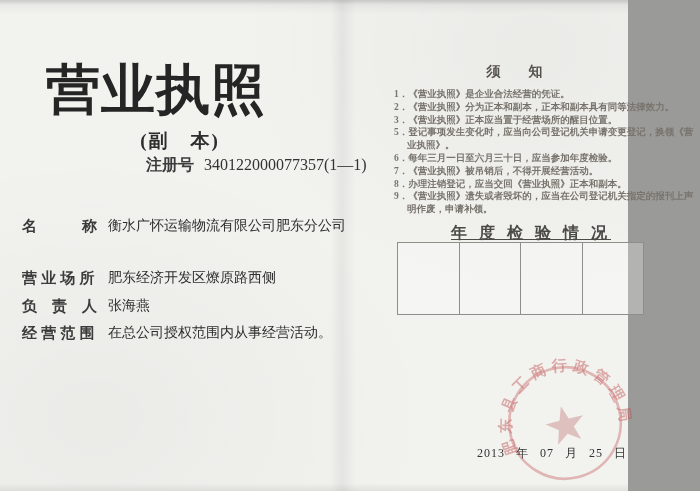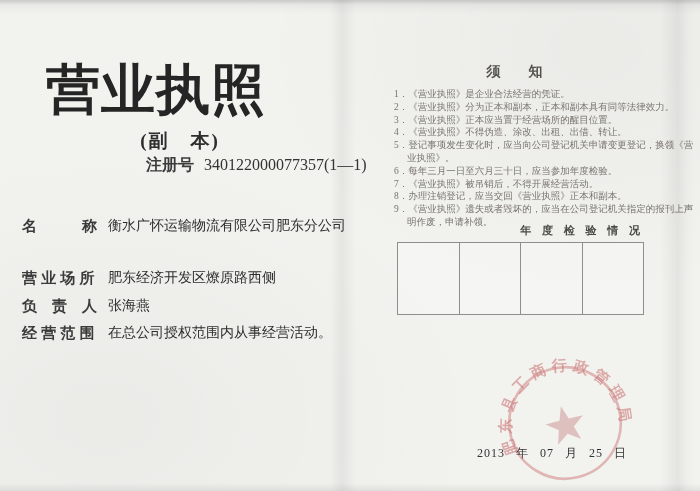--- a/index.html
+++ b/index.html
@@ -1,20 +1,20 @@
 <!DOCTYPE html>
 <html><head>
 <meta charset="utf-8">
 <style>
   * { margin:0; padding:0; box-sizing:border-box; }
   html,body { width:700px; height:491px; overflow:hidden; }
   body { font-family:"Liberation Serif", serif; background:#9a9a98; }
 
   .page {
-    position:relative; width:700px; height:491px;
+    position:relative; width:628px; height:491px;
     background:
       linear-gradient(180deg, rgba(60,60,60,0.22) 0px, rgba(60,60,60,0.05) 5px, rgba(0,0,0,0) 14px),
       linear-gradient(90deg, rgba(0,0,0,0) 330px, rgba(0,0,0,0.05) 342px, rgba(0,0,0,0) 356px),
       linear-gradient(90deg, rgba(0,0,0,0) 660px, rgba(0,0,0,0.06) 678px, rgba(0,0,0,0.02) 686px, rgba(0,0,0,0) 694px),
       linear-gradient(0deg, rgba(0,0,0,0.07) 0px, rgba(0,0,0,0) 8px),
       radial-gradient(ellipse at 15% 85%, rgba(0,0,0,0.03), rgba(0,0,0,0) 45%),
       radial-gradient(ellipse at 85% 10%, rgba(0,0,0,0.03), rgba(0,0,0,0) 40%),
       #f2f2ef;
   }
 
@@ -51,25 +51,25 @@
 
   
   .notice-title {
     position:absolute; left:400px; top:63px; width:236px; text-align:center;
     font-weight:bold; font-size:14px; letter-spacing:7px; color:#55524e;
   }
   .notice-list {
     position:absolute; left:394px; top:88px; width:300px;
     font-size:9.5px; line-height:12.8px; color:#78746d;
   }
-  .notice-item { padding-left:13px; text-indent:-13px; }
+  .notice-item { padding-left:13px; text-indent:-13px;font-weight:bold; }
 
   .inspection-title {
-    position:absolute; left:418px; top:223px; width:226px; text-align:right;
-    font-size:11px; letter-spacing:4px; color:#4b4a47; font-weight:bold;
+    position:absolute; left:418px; top:223px; width:226px; text-align:center;
+    font-size:16px; letter-spacing:4px; color:#4b4a47; font-weight:bold;text-decoration:underline;
   }
   .inspection-table {
     position:absolute; left:397px; top:242px; width:247px; height:73px;
     display:flex; border:1px solid #8e8e8a; background:rgba(255,255,255,0.25);
   }
   .inspection-cell { flex:1; }
   .inspection-cell + .inspection-cell { border-left:1px solid #8e8e8a; }
   .inspection-note {
     position:absolute; left:393px; top:322px; width:260px;
     font-weight:bold; font-size:13px; letter-spacing:0.2px; color:#2b2b2b;
@@ -116,21 +116,20 @@
     <span class="field-value">张海燕</span>
   </div>
 
 
   <div class="notice-title">须　知</div>
 
   <div class="notice-list">
     <div class="notice-item">1．《营业执照》是企业合法经营的凭证。</div>
     <div class="notice-item">2．《营业执照》分为正本和副本，正本和副本具有同等法律效力。</div>
     <div class="notice-item">3．《营业执照》正本应当置于经营场所的醒目位置。</div>
-    <div class="notice-item">4．《营业执照》不得伪造、涂改、出租、出借、转让。</div>
     <div class="notice-item">5．登记事项发生变化时，应当向公司登记机关申请变更登记，换领《营业执照》。</div>
     <div class="notice-item">6．每年三月一日至六月三十日，应当参加年度检验。</div>
     <div class="notice-item">7．《营业执照》被吊销后，不得开展经营活动。</div>
     <div class="notice-item">8．办理注销登记，应当交回《营业执照》正本和副本。</div>
     <div class="notice-item">9．《营业执照》遗失或者毁坏的，应当在公司登记机关指定的报刊上声明作废，申请补领。</div>
   </div>
 
   <div class="inspection-title">年 度 检 验 情 况</div>
 
   <div class="inspection-table">

